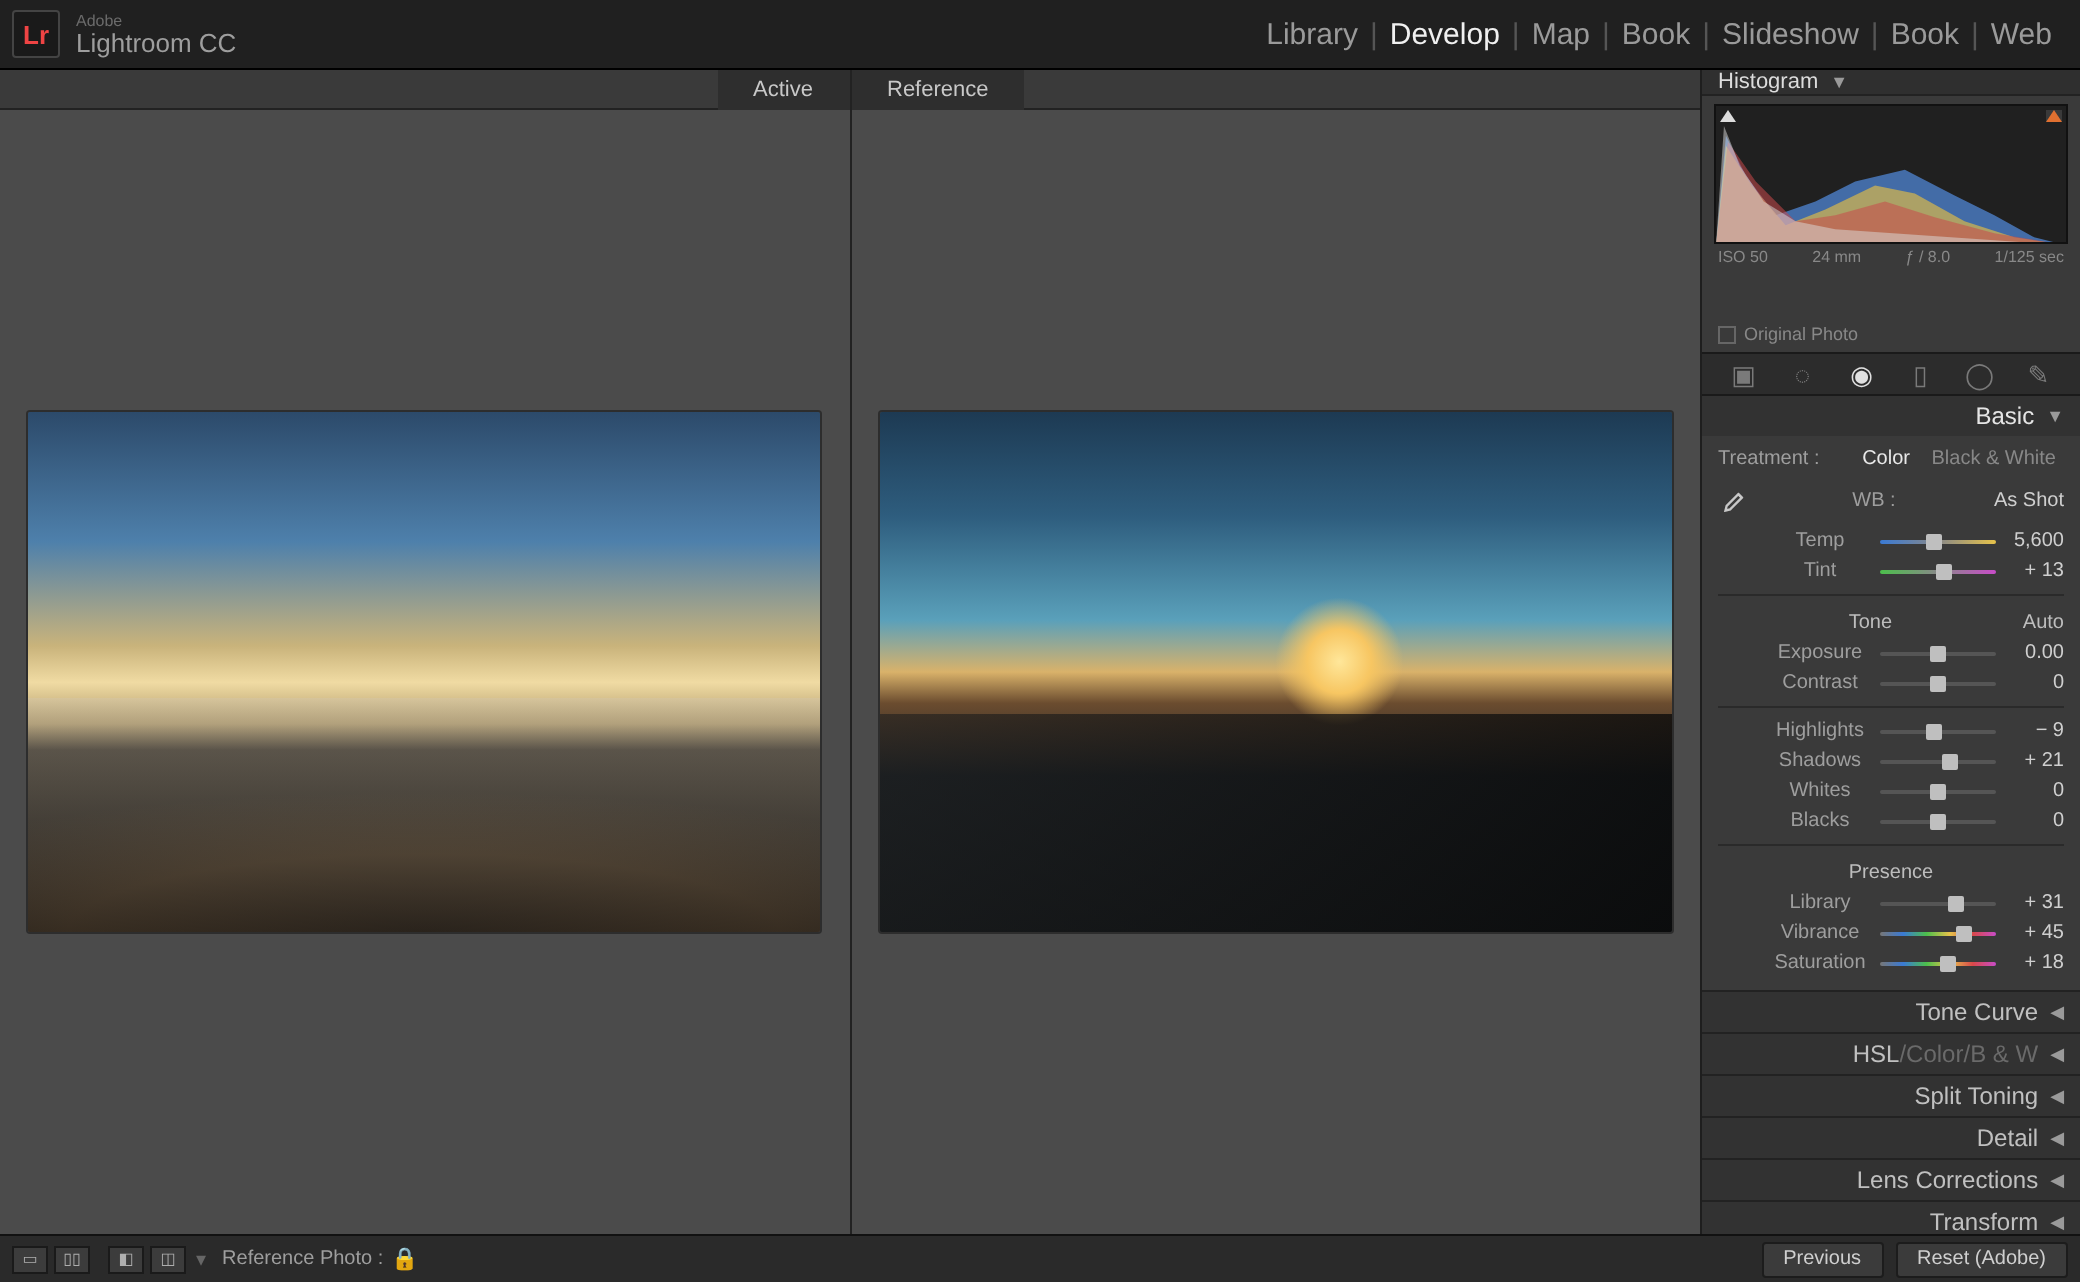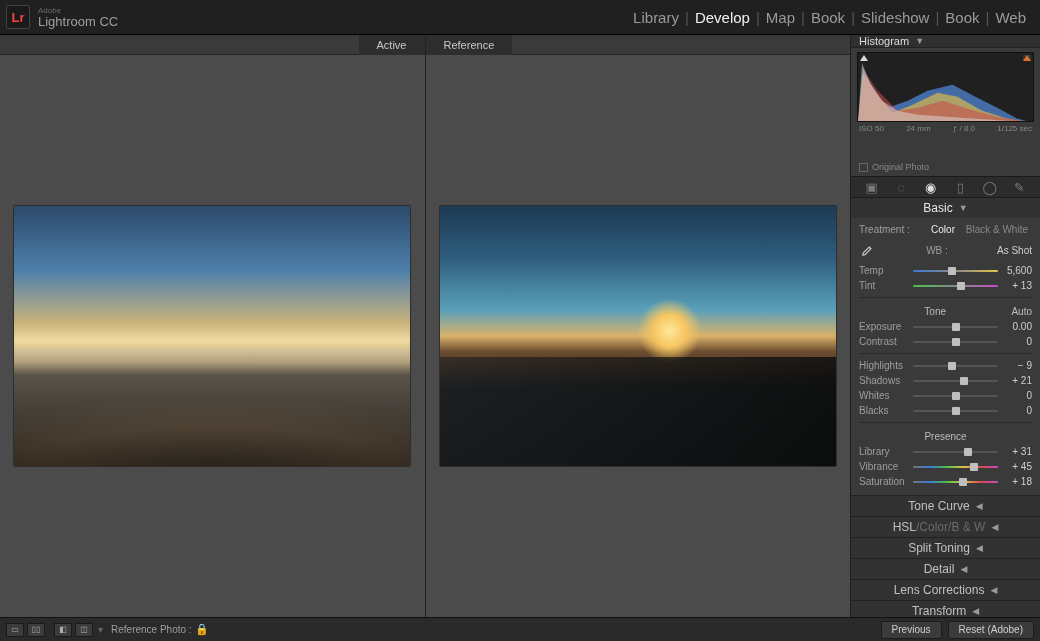--- a/index.html
+++ b/index.html
@@ -52,27 +52,27 @@
   .histo-box svg{position:absolute;inset:0;}
   .histo-meta{display:flex;justify-content:space-between;font-size:8px;color:#888;padding:2px 2px 0;}
   .orig-row{display:flex;align-items:center;gap:4px;font-size:9px;color:#888;padding:2px 8px 4px;margin-top:25px;}
   .orig-row .cb{width:9px;height:9px;border:1px solid #666;}
   
   .toolstrip{height:26px;background:#2c2c2c;border-top:1px solid #1a1a1a;border-bottom:1px solid #1a1a1a;display:flex;align-items:center;justify-content:space-around;padding:0 6px;}
   .toolstrip .t{width:20px;height:20px;display:flex;align-items:center;justify-content:center;color:#7a7a7a;cursor:pointer;font-size:13px;}
   .toolstrip .t.active{color:#e0e0e0;}
   
   .panel{background:#3a3a3a;border-bottom:1px solid #222;}
-  .panel .phead{height:20px;display:flex;align-items:center;justify-content:center;padding:0 8px;font-size:12px;color:#e5e5e5;background:#323232;cursor:pointer;}
+  .panel .phead{height:20px;display:flex;align-items:center;justify-content:flex-end;padding:0 8px;font-size:12px;color:#e5e5e5;background:#323232;cursor:pointer;}
   .panel .phead .tri{margin-left:6px;font-size:9px;color:#9a9a9a;}
   .panel .phead.collapsed{color:#c0c0c0;}
   .panel .phead .muted{color:#6a6a6a;}
   .basic-body{padding:4px 8px 6px;font-size:10px;color:#9e9e9e;}
   .row{display:flex;align-items:center;height:15px;}
-  .row .lab{width:54px;text-align:left;padding-right:6px;color:#9e9e9e;font-size:10px;}
+  .row .lab{width:54px;text-align:center;padding-right:6px;color:#9e9e9e;font-size:10px;margin-left:27px;}
   .row .slider{flex:1;position:relative;height:6px;}
   .row .slider .track{position:absolute;left:0;right:0;top:2px;height:2px;border-radius:1px;}
   .row .slider .thumb{position:absolute;top:-1px;width:8px;height:8px;border-radius:1px;background:#bfbfbf;transform:translateX(-4px);}
   .row .val{width:34px;text-align:right;color:#cfcfcf;font-size:10px;}
   .subhead{display:flex;align-items:center;justify-content:space-between;padding:4px 0 2px;font-size:10px;color:#bdbdbd;}
   .treatment{display:flex;align-items:center;justify-content:space-between;padding:2px 0 4px;font-size:10px;}
   .treatment .opts span{padding:0 4px;color:#888;cursor:pointer;}
   .treatment .opts span.active{color:#e8e8e8;}
   .wb-row{display:flex;align-items:center;gap:6px;padding:2px 0 4px;}
   .eyedrop{width:18px;height:18px;display:flex;align-items:center;justify-content:center;color:#c8c8c8;}

